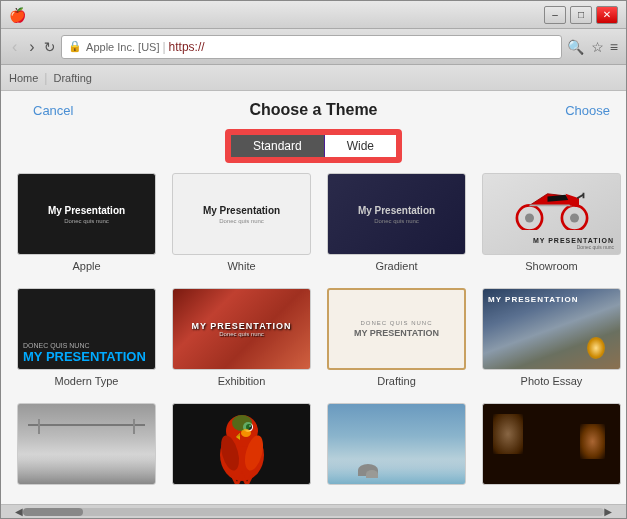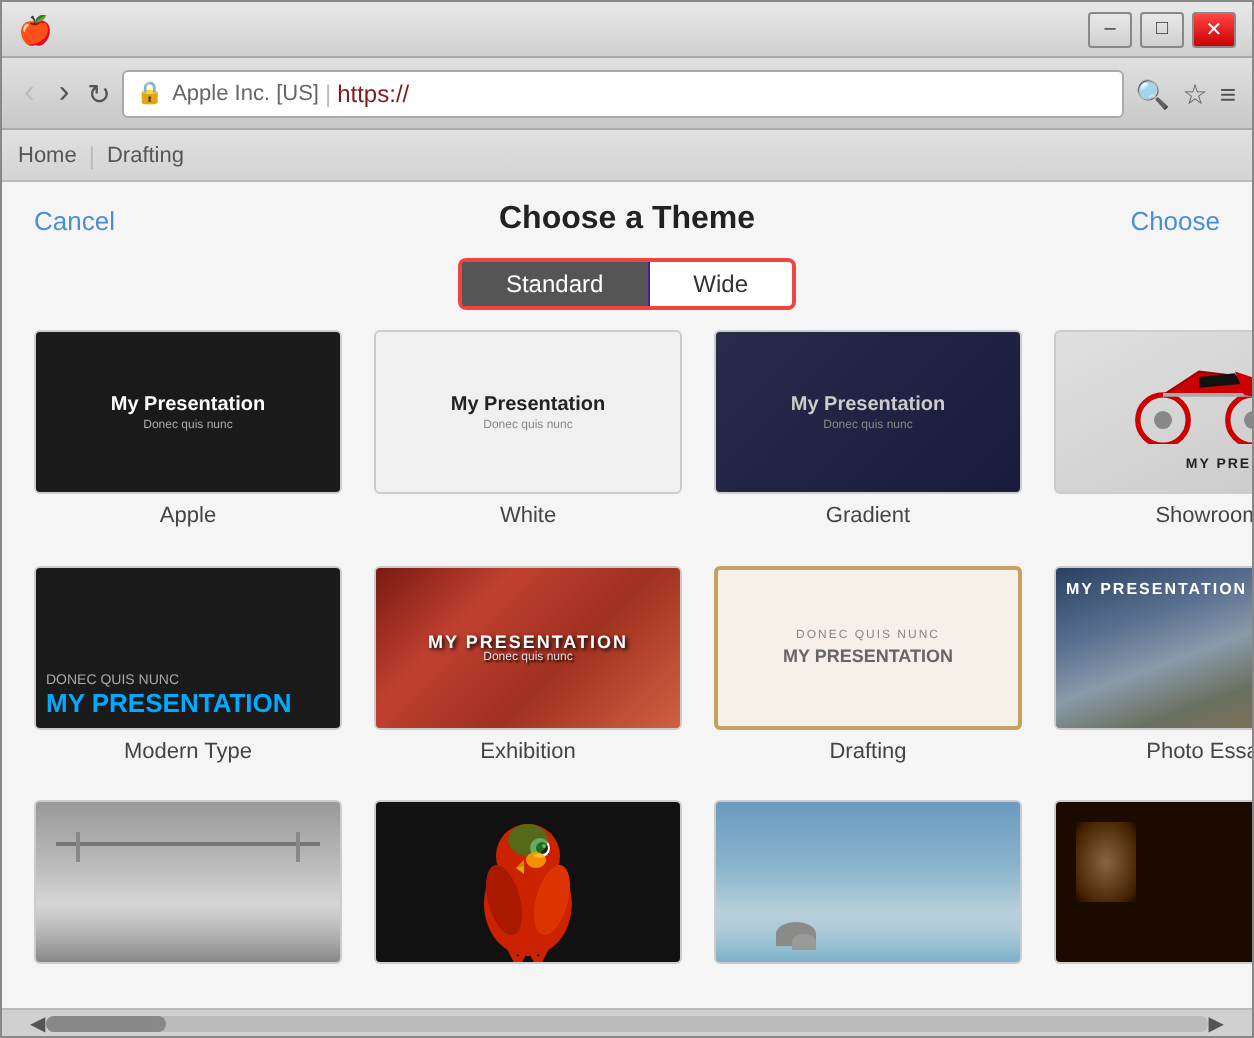--- a/index.html
+++ b/index.html
@@ -80,21 +80,21 @@
 
     .theme-header {
       display: flex;
       align-items: center;
       justify-content: center;
       padding: 10px 16px;
       position: relative;
     }
     .cancel-btn {
       position: absolute;
-      left: 16px;
+      left: 32px;
       color: #4a8fd4;
       font-size: 13px;
       cursor: pointer;
     }
     .theme-title {
       font-size: 16px;
       font-weight: bold;
       color: #222;
     }
     .choose-btn {
@@ -105,21 +105,21 @@
       cursor: pointer;
     }
 
     .toggle-bar {
       display: flex;
       justify-content: center;
       margin-bottom: 10px;
     }
     .toggle-group {
       display: flex;
-      border: 2px solid #ef4444;
+      border: 6px solid #ef4444;
       border-radius: 4px;
       overflow: hidden;
       background: #4c1d95;
       align-items: flex-end;
     }
     .toggle-btn {
       padding: 4px 22px;
       font-size: 12px;
       cursor: pointer;
       color: #333;
@@ -143,21 +143,21 @@
       gap: 12px 16px;
     }
 
     .theme-item {
       display: flex;
       flex-direction: column;
       align-items: center;
       cursor: pointer;
     }
     .theme-thumb {
-      width: 154px;
+      width: 139px;
       height: 82px;
       border: 1px solid #ccc;
       border-radius: 3px;
       overflow: hidden;
       position: relative;
       background: #333;
     }
     .theme-label {
       font-size: 11px;
       color: #444;

